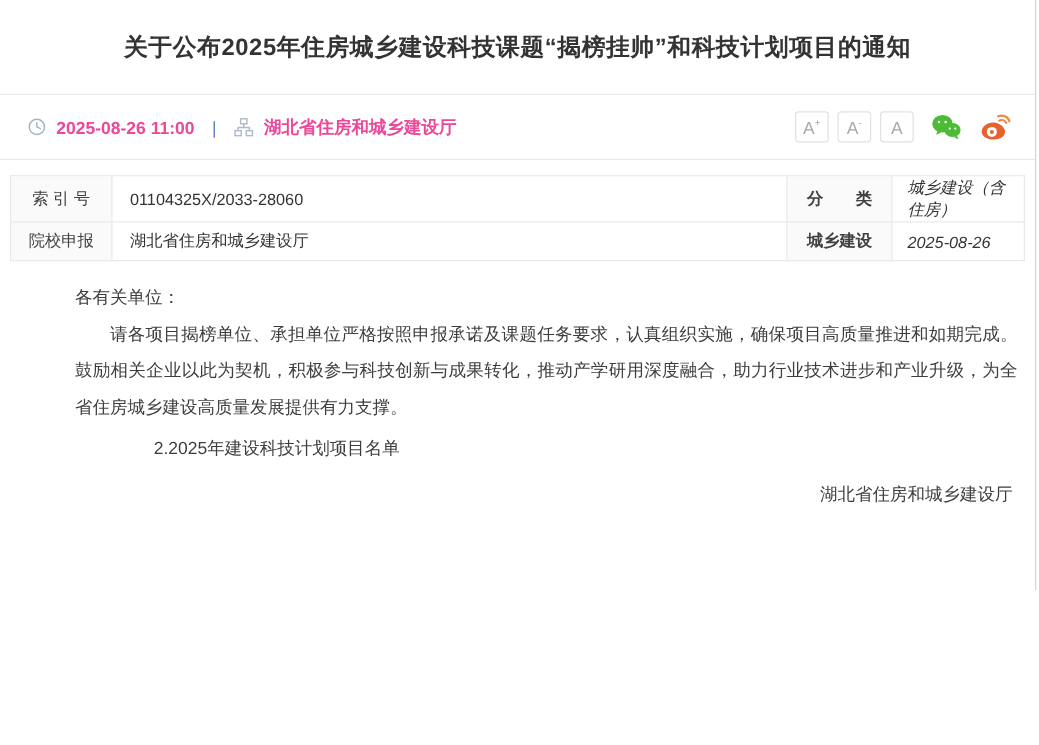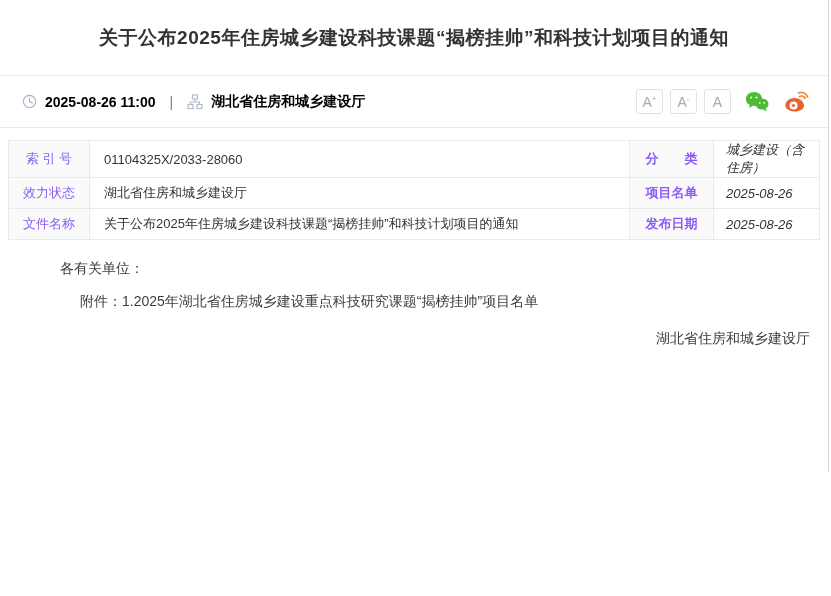--- a/index.html
+++ b/index.html
@@ -28,21 +28,21 @@
   }
 
   
   .meta-bar {
     height: 52px;
     display: flex; align-items: center; justify-content: space-between;
     padding: 0 18px 0 22px;
     border-bottom: 1px solid #e9e9e9;
   }
   .meta-left { display: flex; align-items: center; gap: 8px; }
-  .meta-text { color: #000000; font-size: 14px; font-weight: 600; }
+  .meta-text { color: #ec4899; font-size: 14px; font-weight: 600; }
   .meta-sep { color: #5f7cc0; font-size: 14px; margin: 0 6px; font-weight: 400; }
   .meta-icon { display: inline-flex; align-items: center; }
 
   .meta-right { display: flex; align-items: center; gap: 7px; }
   .font-btn {
     width: 27px; height: 25px;
     border: 1px solid #e2e2e2; border-radius: 3px;
     background: #fff; color: #a9a9a9;
     font-size: 14px; line-height: 1;
     display: inline-flex; align-items: flex-end; justify-content: center;
@@ -59,21 +59,21 @@
     width: 100%; border-collapse: collapse;
     font-size: 13px;
   }
   table.info td {
     border: 1px solid #eaeaea;
     height: 31px;
     vertical-align: middle;
   }
   td.lbl {
     width: 81px; text-align: center;
-    color: #8b5cf6; background: #fafafa;
+    color: #404040; background: #fafafa;
     white-space: nowrap;
   }
   td.lbl2 { width: 84px; font-weight: bold; }
   td.val { color: #333; padding: 0 6px 0 14px; }
   td.val1 { width: 540px; }
   td.val2 { padding-left: 12px; font-style: italic; }
 
   
   .doc-body {
     margin-top: 14px;
@@ -156,35 +156,30 @@
   <div class="info-table-wrap">
     <table class="info">
       <tbody>
         <tr>
           <td class="lbl">索 引 号</td>
           <td class="val val1">01104325X/2033-28060</td>
           <td class="lbl lbl2">分　　类</td>
           <td class="val val2">城乡建设（含住房）</td>
         </tr>
         <tr>
-          <td class="lbl">效力状态</td>
+          <td class="lbl">院校申报</td>
           <td class="val val1">湖北省住房和城乡建设厅</td>
-          <td class="lbl lbl2">项目名单</td>
-          <td class="val val2">2025-08-26</td>
-        </tr>
-        <tr>
-          <td class="lbl">文件名称</td>
-          <td class="val val1">关于公布2025年住房城乡建设科技课题“揭榜挂帅”和科技计划项目的通知</td>
-          <td class="lbl lbl2">发布日期</td>
+          <td class="lbl lbl2">城乡建设</td>
           <td class="val val2">2025-08-26</td>
         </tr>
       </tbody>
     </table>
   </div>
 
   <div class="doc-body">
     <div class="salutation">各有关单位：</div>
-    <div class="attach-line"><span>附件：</span><span>1.2025年湖北省住房城乡建设重点科技研究课题“揭榜挂帅”项目名单</span></div>
+    <div class="para">请各项目揭榜单位、承担单位严格按照申报承诺及课题任务要求，认真组织实施，确保项目高质量推进和如期完成。鼓励相关企业以此为契机，积极参与科技创新与成果转化，推动产学研用深度融合，助力行业技术进步和产业升级，为全省住房城乡建设高质量发展提供有力支撑。</div>
+    <div class="attach-line second"><span>2.2025年建设科技计划项目名单</span></div>
     <div class="sig-line">湖北省住房和城乡建设厅</div>
 
   </div>
 
 </div>
 
 </body></html>

